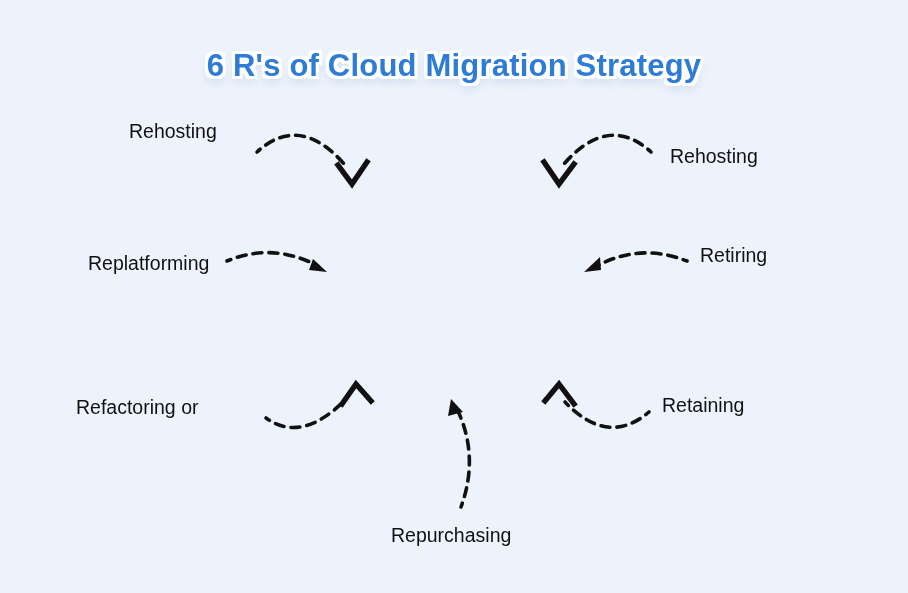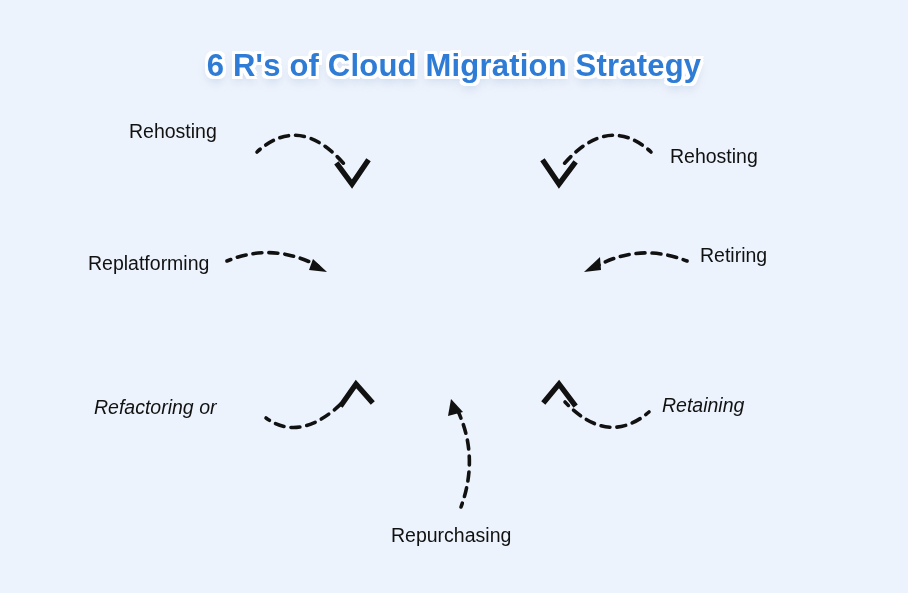--- a/index.html
+++ b/index.html
@@ -95,22 +95,22 @@
     color: var(--label-text);
     font-size: 19.5px;
     font-weight: 500;
     line-height: 24px;
     white-space: nowrap;
   }
   .lbl-rehosting     { left: 105px; top: 119px; margin-left: 24px; }
   .lbl-relocating    { left: 670px; top: 144px; }
   .lbl-replatforming { left: 76px;  top: 251px; margin-left: 12px; }
   .lbl-retiring      { left: 700px; top: 243px; }
-  .lbl-refactoring   { left: 94px;  top: 395px; font-style: italic; }
-  .lbl-retaining     { left: 662px; top: 393px; font-style: italic; }
+  .lbl-refactoring   { left: 76px;  top: 395px; }
+  .lbl-retaining     { left: 662px; top: 393px; }
   .lbl-repurchasing  { left: 391px; top: 523px; }
 </style>
 </head>
 <body>
 
 <div class="canvas">
 
   <h1 class="title">6 R's of Cloud Migration Strategy</h1>
 
   <svg class="arrows" viewBox="0 0 908 593" xmlns="http://www.w3.org/2000/svg" aria-hidden="true">

